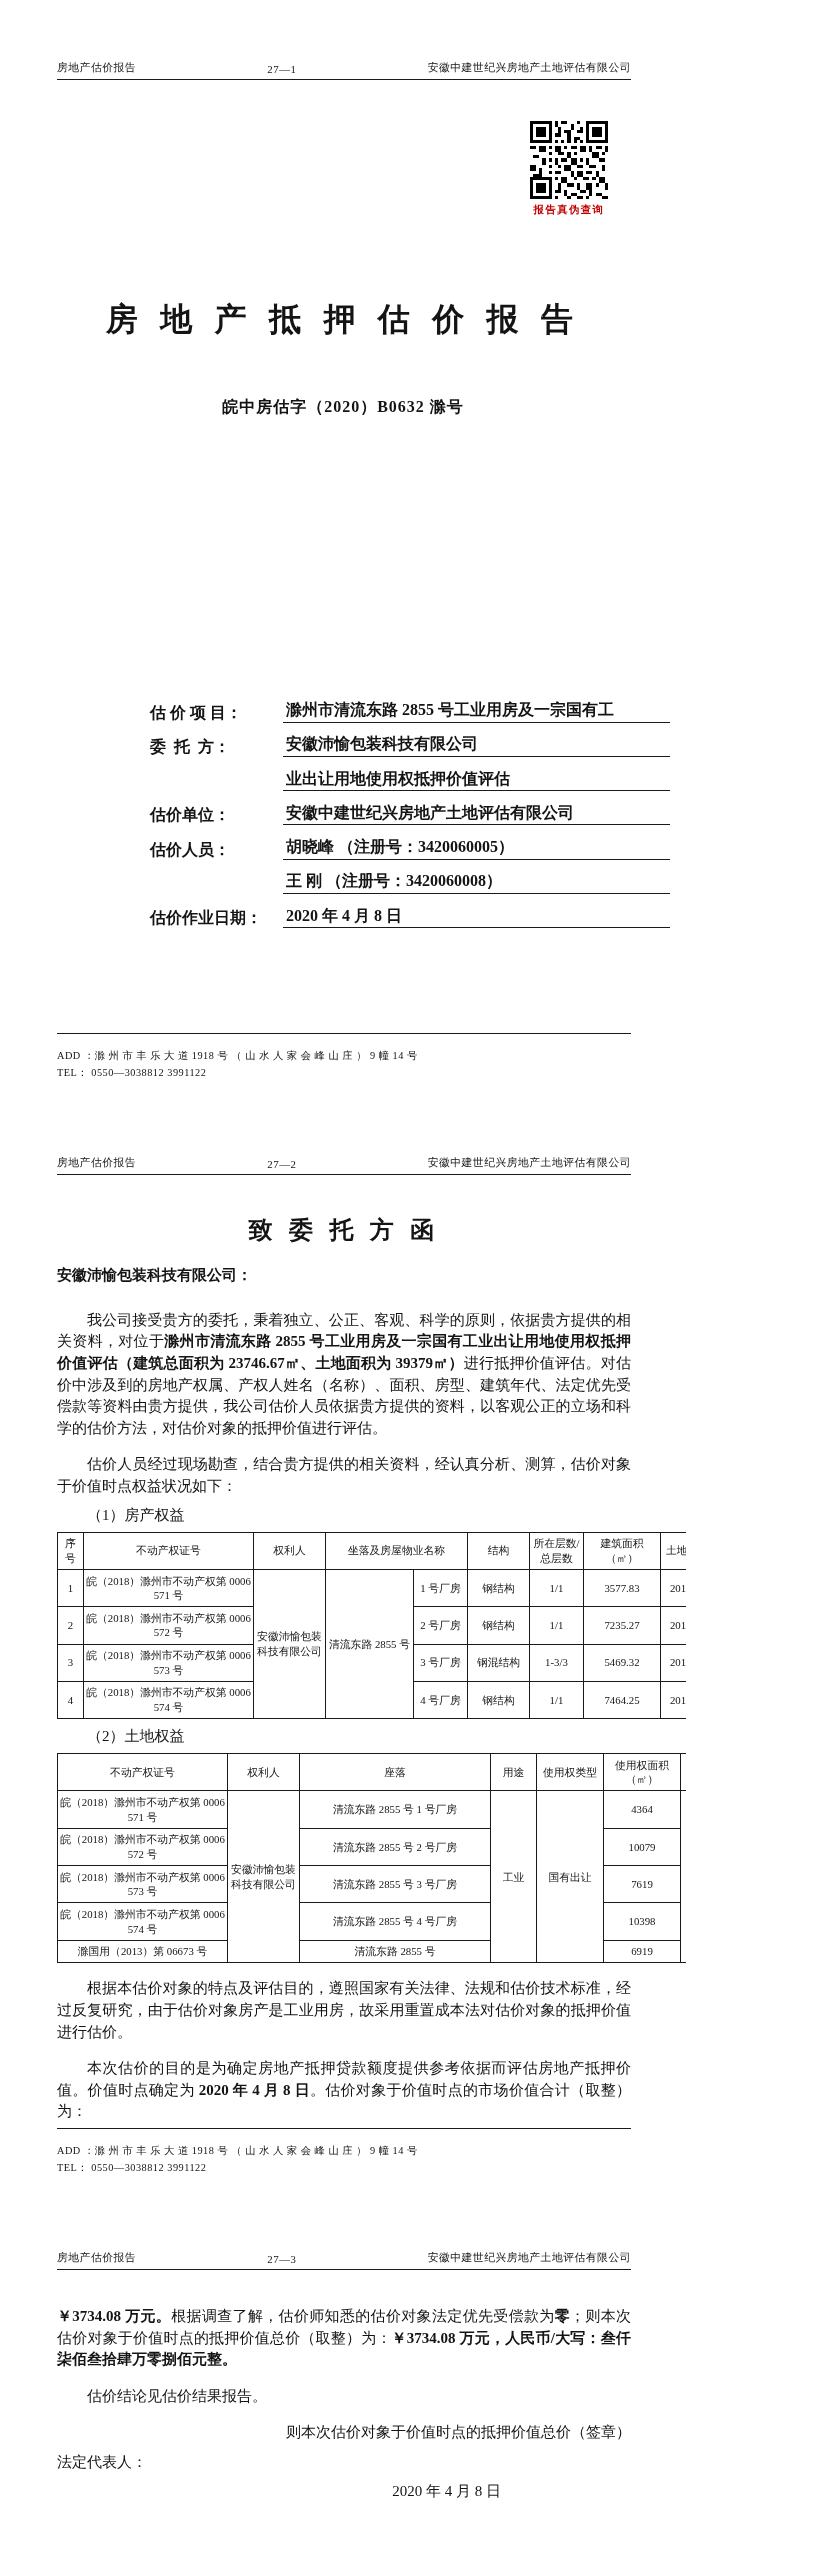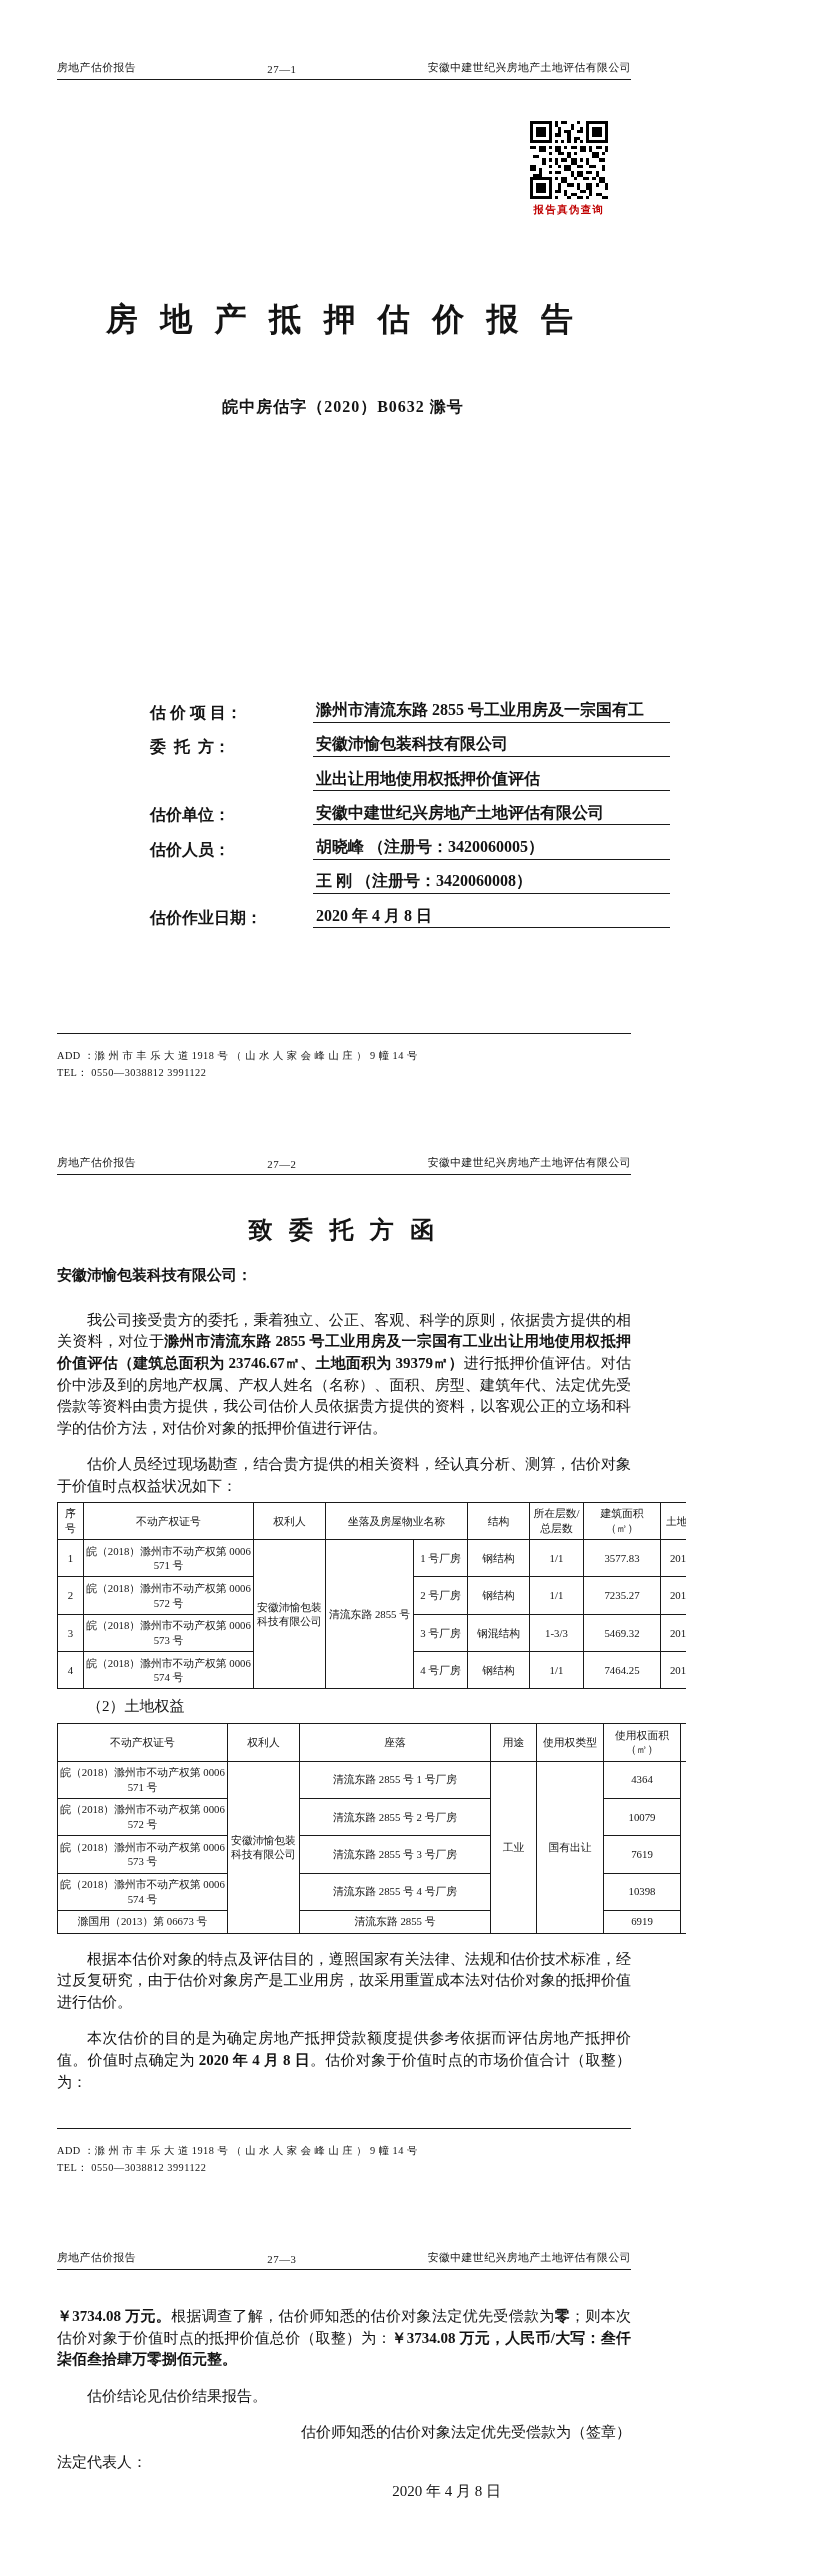--- a/index.html
+++ b/index.html
@@ -12,21 +12,21 @@
     font-size:10.3px;line-height:1.7;letter-spacing:0.5px;}
 
   .qr-wrap{position:absolute;top:121px;right:78px;width:78px;text-align:center;}
   .qr-wrap svg{display:block;}
   .qr-caption{margin-top:4.1px;font-size:10.3px;font-weight:bold;letter-spacing:1.5px;color:#c00000;}
 
   .title{position:absolute;top:277px;left:0;width:100%;text-align:center;font-size:32px;font-weight:bold;letter-spacing:7.2px;white-space:nowrap;}
   .report-no{position:absolute;top:397px;left:0;width:100%;text-align:center;font-size:16px;font-weight:bold;letter-spacing:1px;}
 
   .info-block{position:absolute;top:699px;left:150px;width:520px;font-size:16px;font-weight:bold;}
-  .info-row{display:flex;align-items:flex-end;margin-bottom:10.8px;line-height:21px;gap:30px;}
+  .info-row{display:flex;align-items:flex-end;margin-bottom:10.8px;line-height:21px;}
   .info-label{flex:0 0 133px;white-space:pre;}
   .info-value{flex:1;border-bottom:1px solid #1a1a1a;padding:0 3.1px 1.5px;white-space:nowrap;overflow:hidden;}
 
   .content{position:absolute;top:101px;left:57px;right:55px;font-size:15px;line-height:21.6px;text-align:justify;}
   .letter-title{text-align:center;font-size:24px;font-weight:bold;letter-spacing:5.2px;line-height:1.2;margin-bottom:20.6px;}
   .salutation{font-weight:bold;margin-bottom:23px;text-align:left;}
   .para{text-indent:2em;margin-bottom:4.1px;}
   .para.flush{text-indent:0;}
   .b{font-weight:bold;}
   .section-label{text-indent:2em;margin:7.2px 0 5.2px;}
@@ -106,20 +106,21 @@
     <span>安徽中建世纪兴房地产土地评估有限公司</span>
   </header>
 
   <div class="content">
     <h2 class="letter-title">致 委 托 方 函</h2>
     <div class="salutation">安徽沛愉包装科技有限公司：</div>
 
     <p class="para"><span>我公司接受贵方的委托，秉着独立、公正、客观、科学的原则，依据贵方提供的相关资料，对位于</span><span class="b">滁州市清流东路 2855 号工业用房及一宗国有工业出让用地使用权抵押价值评估（建筑总面积为 23746.67㎡、土地面积为 39379㎡）</span><span>进行抵押价值评估。对估价中涉及到的房地产权属、产权人姓名（名称）、面积、房型、建筑年代、法定优先受偿款等资料由贵方提供，我公司估价人员依据贵方提供的资料，以客观公正的立场和科学的估价方法，对估价对象的抵押价值进行评估。</span></p>
     <p class="para">估价人员经过现场勘查，结合贵方提供的相关资料，经认真分析、测算，估价对象于价值时点权益状况如下：</p>
 
+    <div class="section-label">（1）房产权益</div>
     <table class="tbl">
       <colgroup>
         <col style="width:26px">
           <col style="width:170px">
           <col style="width:72px">
           <col style="width:88px">
           <col style="width:54px">
         <col style="width:62px">
           <col style="width:54px">
           <col style="width:77px">
@@ -254,19 +255,19 @@
   <header class="pg-header">
     <span>房地产估价报告</span>
     <span>27—3</span>
     <span>安徽中建世纪兴房地产土地评估有限公司</span>
   </header>
 
   <div class="content">
     <p class="para flush"><span class="b">￥3734.08 万元。</span><span>根据调查了解，估价师知悉的估价对象法定优先受偿款为</span><span class="b">零</span><span>；则本次估价对象于价值时点的抵押价值总价（取整）为：</span><span class="b">￥3734.08 万元，人民币/大写：叁仟柒佰叁拾肆万零捌佰元整。</span></p>
     <p class="para">估价结论见估价结果报告。</p>
 
-    <div class="sig-company">估价师知悉的估价对象法定优先受偿款为（签章）</div>
+    <div class="sig-company">则本次估价对象于价值时点的抵押价值总价（签章）</div>
     <div class="sig-legal">法定代表人：</div>
     <div class="sig-date">2020 年 4 月 8 日</div>
   </div>
 
 </section>
 
 
 </body></html>

